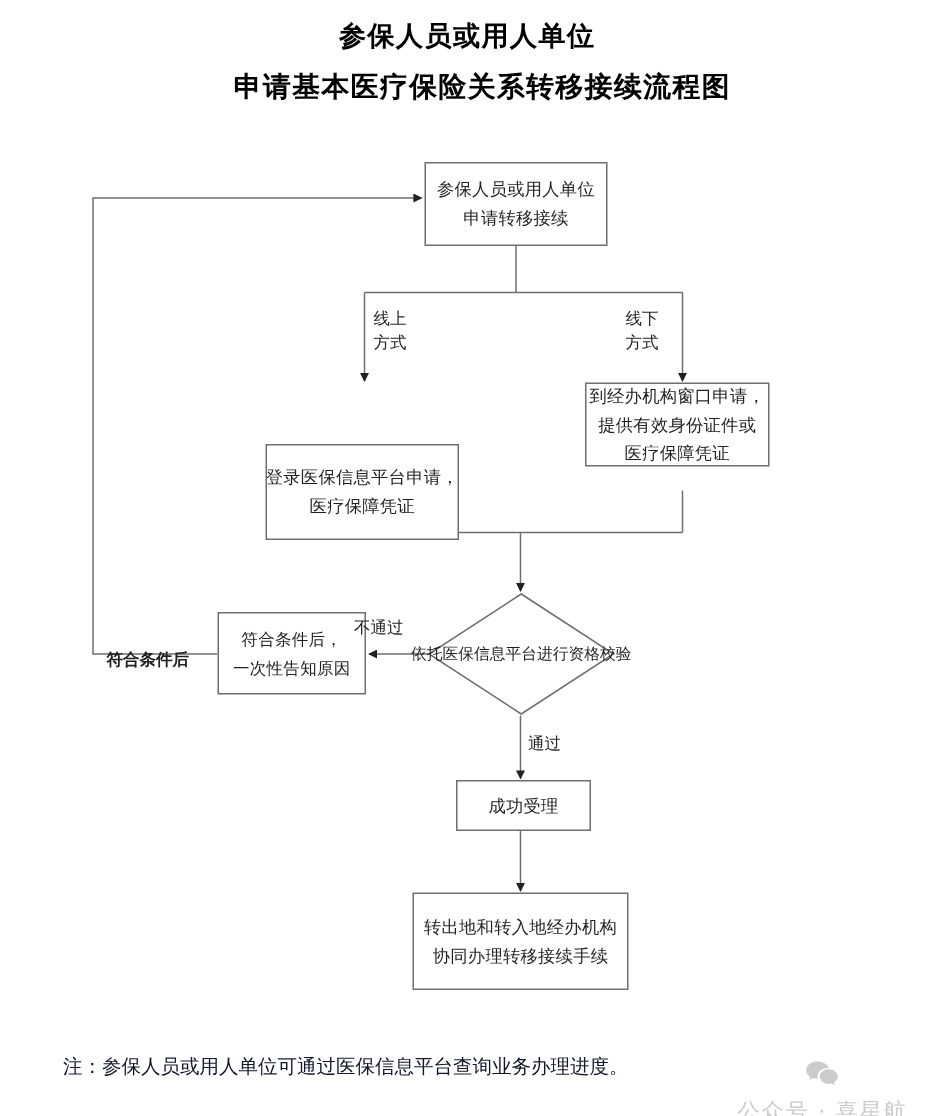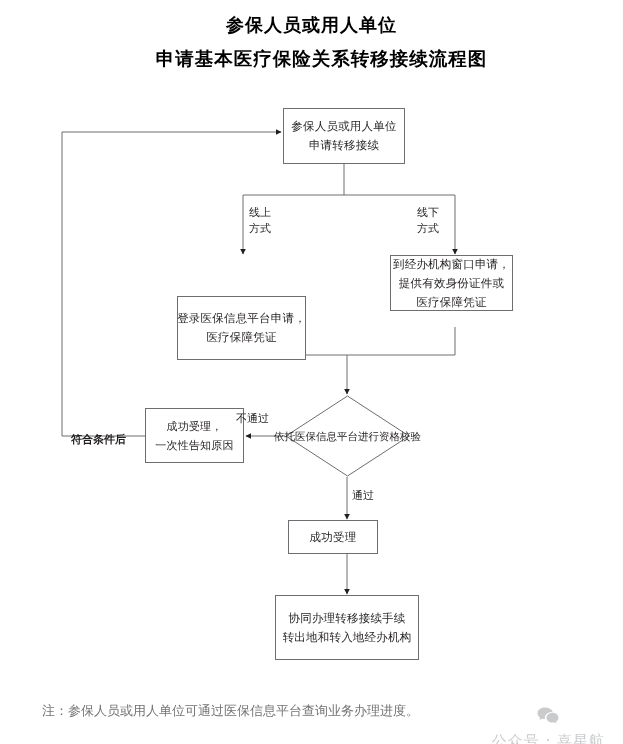--- a/index.html
+++ b/index.html
@@ -61,21 +61,21 @@
     line-height: 19px;
     color: #231f20;
     letter-spacing: 0.2px;
   }
   .node .ln { display: block; white-space: nowrap; }
 
   #node-start   { left: 283px; top: 108px; width: 122px; height: 56px; }
   #node-online  { left: 177px; top: 255px; width: 129px; height: 64px; margin-top: 41px; }
   #node-offline { left: 390px; top: 255px; width: 123px; height: 56px; align-items: center; }
   #node-reject  { left: 145px; top: 408px; width: 99px;  height: 55px; font-size: 11px; }
-  #node-accept  { left: 288px; top: 520px; width: 90px;  height: 34px; }
+  #node-accept  { left: 304px; top: 520px; width: 90px;  height: 34px; }
   #node-final   { left: 275px; top: 595px; width: 144px; height: 65px; }
 
   
   #node-decision {
     position: absolute;
     left: 285px;
     top: 395px;
     width: 125px;
     height: 82px;
   }
@@ -111,21 +111,21 @@
   #label-pass    { left: 352px; top: 488px; }
   #label-requal  { left: 71px;  top: 432px; font-weight: bold; }
 
   
   #footnote {
     position: absolute;
     left: 42px;
     top: 702px;
     font-family: Liberation Serif, serif;
     font-size: 13px;
-    color: #737373;
+    color: #0f172a;
     white-space: nowrap;
   }
 
   
   #watermark {
     position: absolute;
     right: 18px;
     top: 707px;
     display: flex;
     align-items: center;
@@ -195,31 +195,31 @@
   <svg width="125" height="82" viewBox="0 0 125 82" xmlns="http://www.w3.org/2000/svg">
     <polygon points="62.5,1 124,41 62.5,81 1,41" fill="#ffffff" stroke="#6d6e71" stroke-width="1"></polygon>
   </svg>
   <div class="diamond-text">
     <span class="ln">依托医保信息平台</span>
     <span class="ln">进行资格校验</span>
   </div>
 </div>
 
 <div class="node" id="node-reject">
-  <span class="ln">成功受理，</span>
+  <span class="ln">符合条件后，</span>
   <span class="ln">一次性告知原因</span>
 </div>
 
 <div class="node" id="node-accept">
   <span class="ln">成功受理</span>
 </div>
 
 <div class="node" id="node-final">
+  <span class="ln">转出地和转入地经办机构</span>
   <span class="ln">协同办理转移接续手续</span>
-  <span class="ln">转出地和转入地经办机构</span>
 </div>
 
 <div class="edge-label" id="label-online">
   <div>线上</div>
   <div>方式</div>
 </div>
 
 <div class="edge-label" id="label-offline">
   <div>线下</div>
   <div>方式</div>

